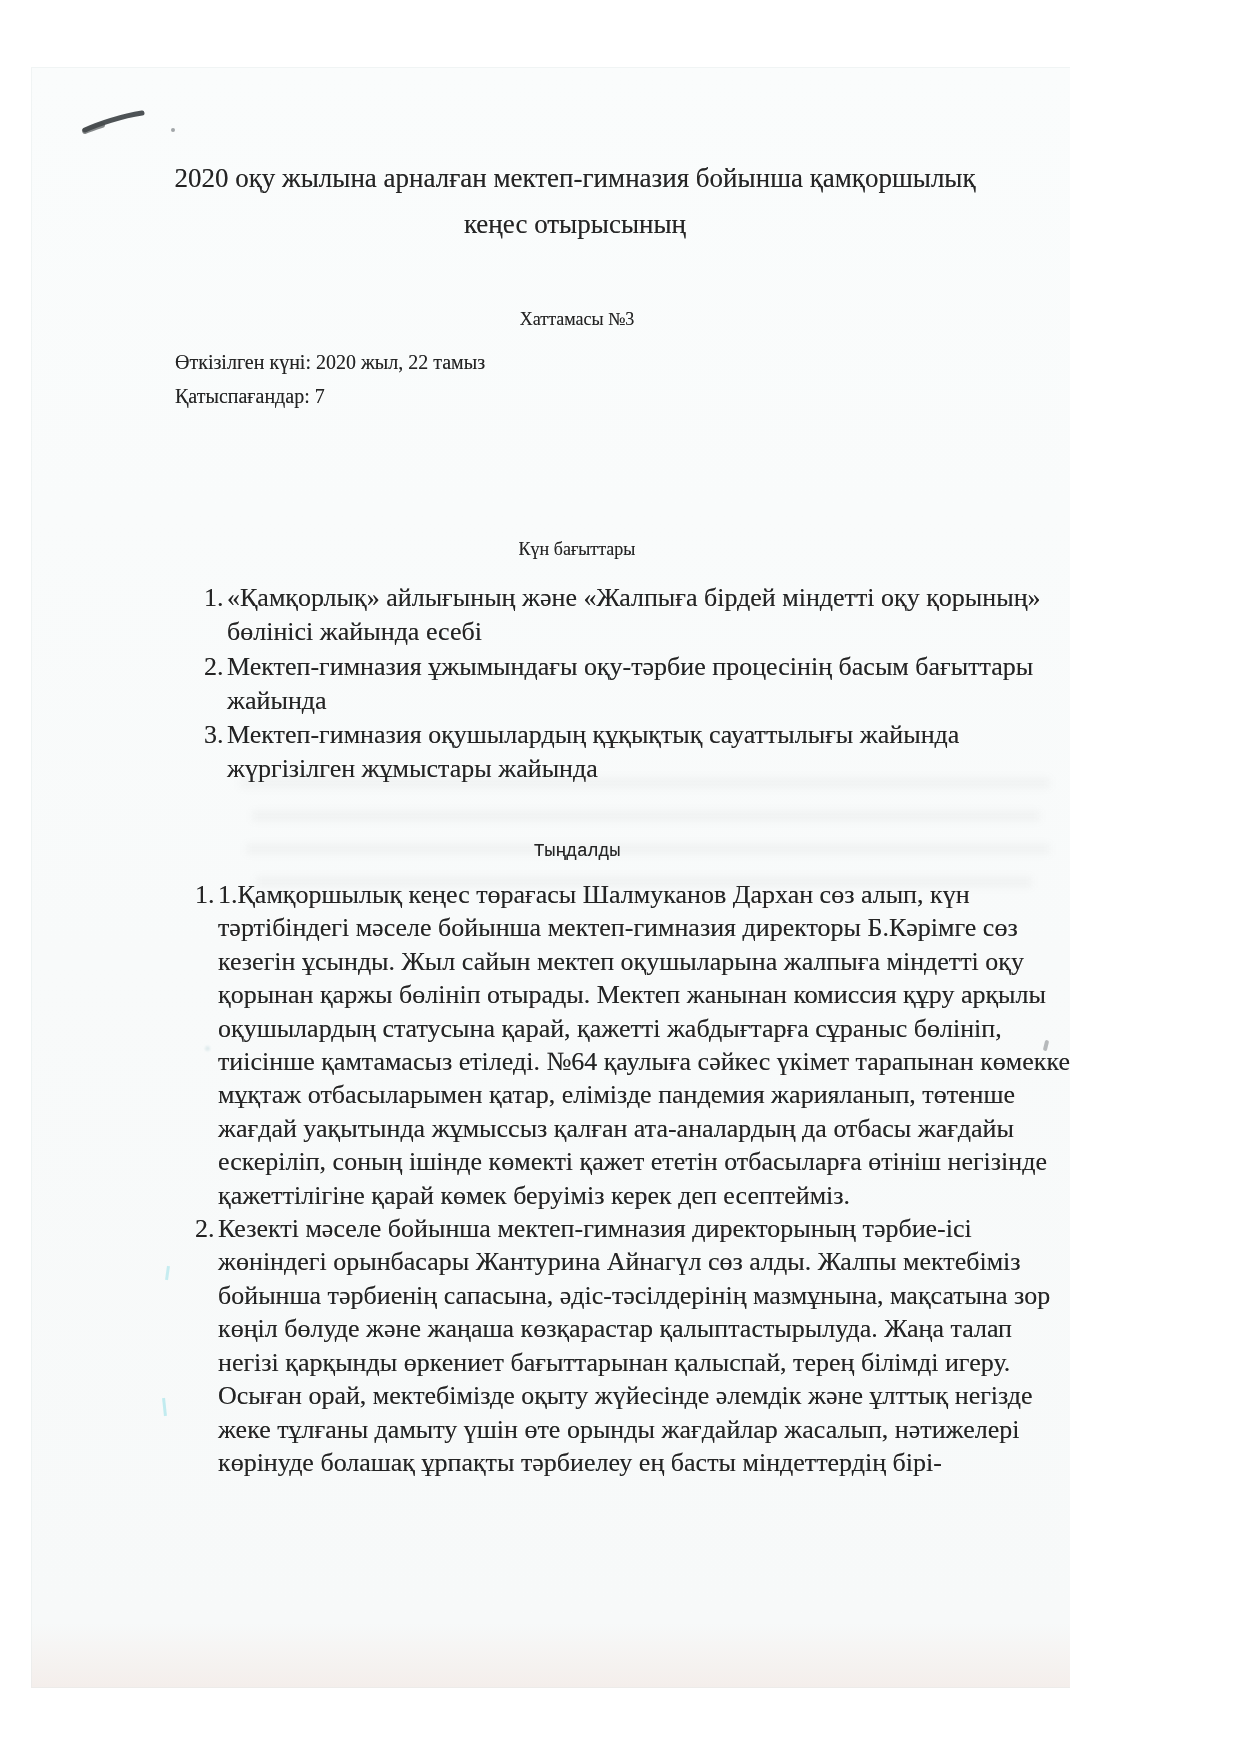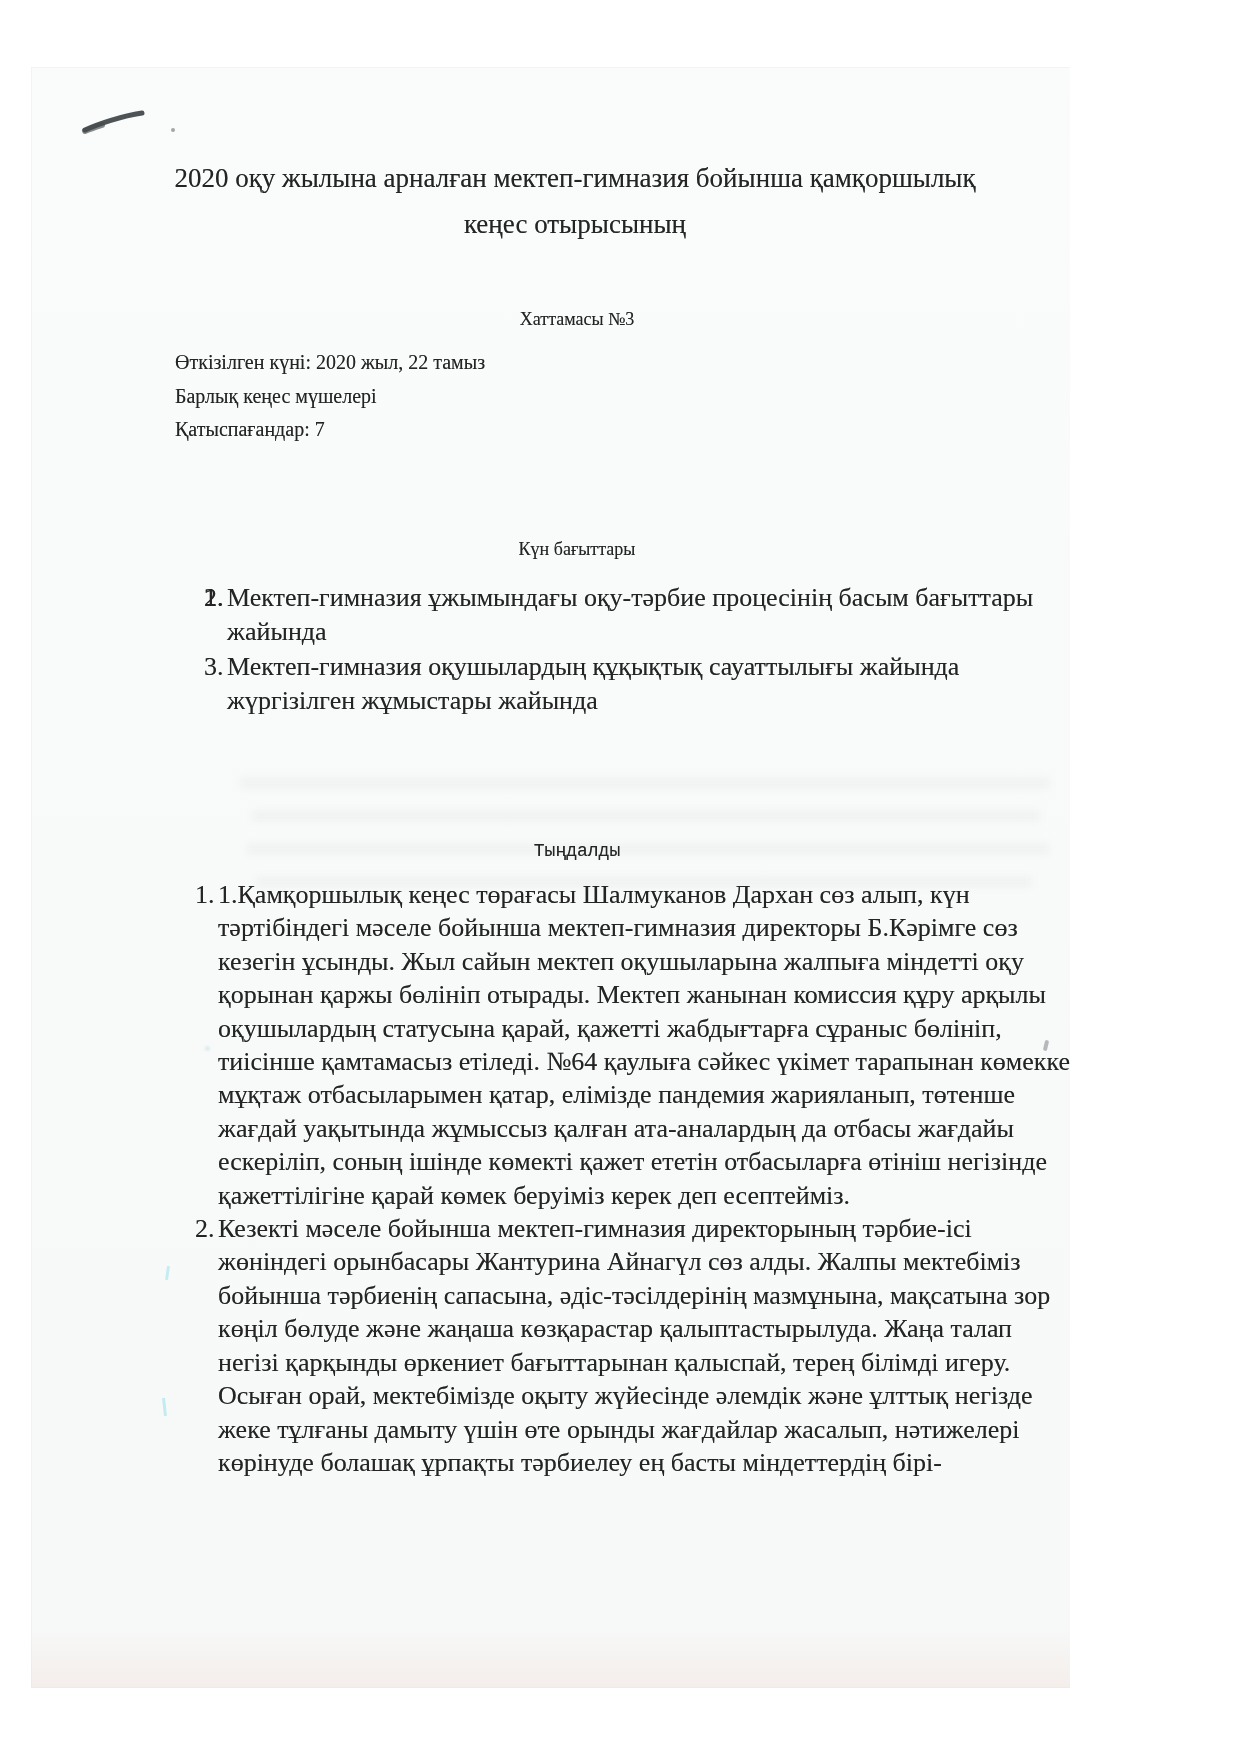--- a/index.html
+++ b/index.html
@@ -115,29 +115,29 @@
     <div class="ghost ghost-4" style="left:225px;top:809px;"></div>
 
     <div class="doc">
 
       <div class="block title">2020 оқу жылына арналған мектеп-гимназия бойынша қамқоршылық кеңес отырысының</div>
 
       <div class="block h-center h-protocol">Хаттамасы №3</div>
 
       <div class="block meta">
         <div>Өткізілген күні: 2020 жыл, 22 тамыз</div>
-        <div>Барлық кеңес мүшелері</div>
         <div>Қатыспағандар: 7</div>
       </div>
 
       <div class="block h-center h-agenda">Күн бағыттары</div>
 
       <ol class="block plain agenda">
         <li>
           <span class="num">1.</span>
+          <span>«Қамқорлық» айлығының және «Жалпыға бірдей міндетті оқу қорының» бөлінісі жайында есебі</span>
         </li>
         <li>
           <span class="num">2.</span>
           <span>Мектеп-гимназия ұжымындағы оқу-тәрбие процесінің басым бағыттары жайында</span>
         </li>
         <li>
           <span class="num">3.</span>
           <span>Мектеп-гимназия оқушылардың құқықтық сауаттылығы жайында жүргізілген жұмыстары жайында</span>
         </li>
       </ol>

